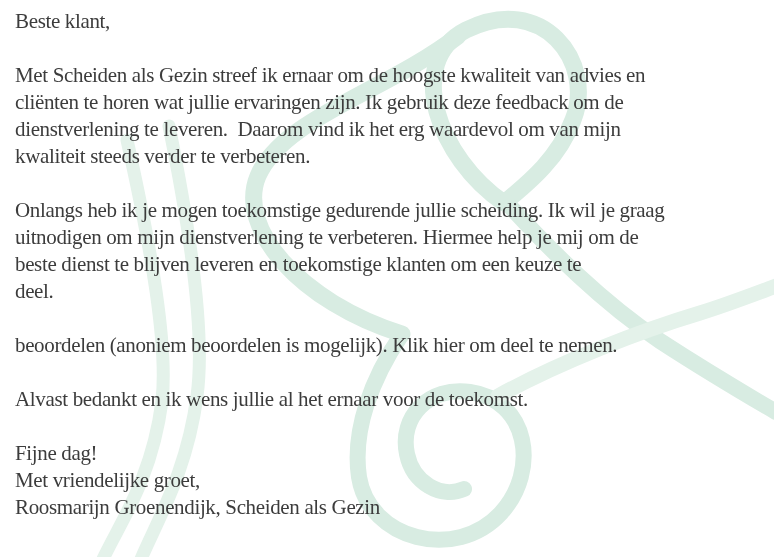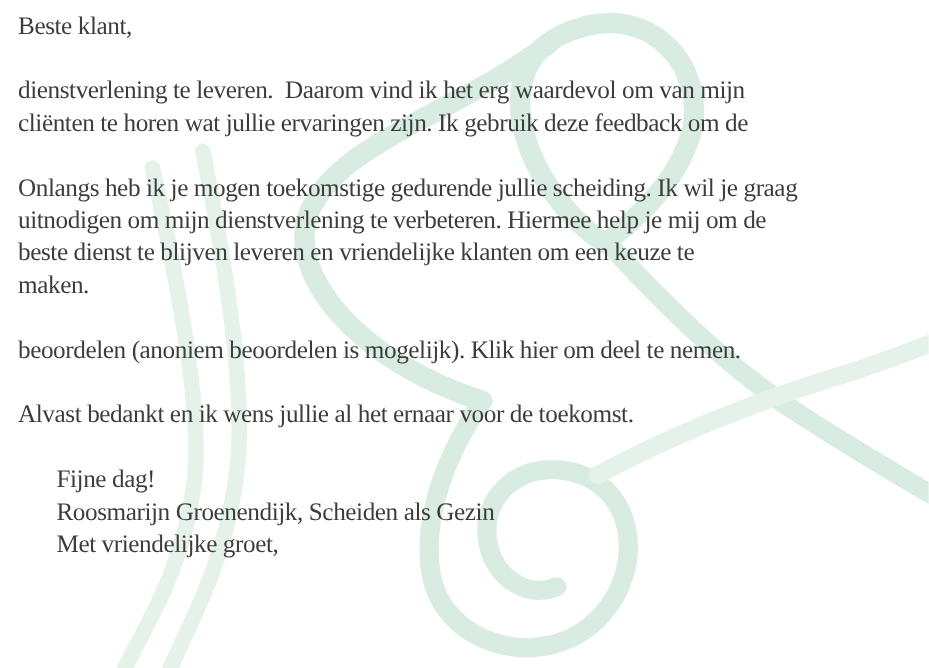--- a/index.html
+++ b/index.html
@@ -17,21 +17,21 @@
   .wm-main{fill:none;stroke:var(--wm-main,#d8ece2);stroke-linecap:round;stroke-linejoin:round;}
   .wm-soft{fill:none;stroke:var(--wm-soft,#e4f2ea);stroke-linecap:round;stroke-linejoin:round;}
   .letter{
     position:absolute;left:15px;top:8px;right:2px;
     color:var(--text-color,#3c3c3c);
     font-size:21px;
     line-height:27px;
     letter-spacing:-0.35px;
   }
   .para{margin:0 0 27px 0;}
-  .para:last-child{margin-bottom:0;margin-left:32px;}
+  .para:last-child{margin-bottom:0;}
   .line{white-space:nowrap;}
 </style>
 </head>
 <body>
 
 <div class="page">
 
   <svg class="watermark" viewBox="0 0 774 557" aria-hidden="true">
 
     <path class="wm-main" stroke-width="17" d="M 504,203 C 438,158 404,62 466,30 C 542,-8 596,62 573,120 C 559,157 531,181 504,203"></path>
@@ -49,39 +49,41 @@
     <path class="wm-soft" stroke-width="13" d="M 169,126 C 193,244 205,338 197,396 C 187,471 159,517 141,559"></path>
   </svg>
 
   <div class="letter">
 
     <div class="para">
       <div class="line">Beste klant,</div>
     </div>
 
     <div class="para">
+      <div class="line">Met Scheiden als Gezin streef ik ernaar om de hoogste kwaliteit van advies en</div>
+      <div class="line">cliënten te horen wat jullie ervaringen zijn. Ik gebruik deze feedback om de</div>
       <div class="line">dienstverlening te leveren.&nbsp; Daarom vind ik het erg waardevol om van mijn</div>
-      <div class="line">cliënten te horen wat jullie ervaringen zijn. Ik gebruik deze feedback om de</div>
+      <div class="line">kwaliteit steeds verder te verbeteren.</div>
     </div>
 
     <div class="para">
       <div class="line">Onlangs heb ik je mogen toekomstige gedurende jullie scheiding. Ik wil je graag</div>
       <div class="line">uitnodigen om mijn dienstverlening te verbeteren. Hiermee help je mij om de</div>
-      <div class="line">beste dienst te blijven leveren en vriendelijke klanten om een keuze te</div>
-      <div class="line">maken.</div>
+      <div class="line">beste dienst te blijven leveren en toekomstige klanten om een keuze te</div>
+      <div class="line">deel.</div>
     </div>
 
     <div class="para">
       <div class="line">beoordelen (anoniem beoordelen is mogelijk). Klik hier om deel te nemen.</div>
     </div>
 
     <div class="para">
       <div class="line">Alvast bedankt en ik wens jullie al het ernaar voor de toekomst.</div>
     </div>
 
     <div class="para">
       <div class="line">Fijne dag!</div>
+      <div class="line">Met vriendelijke groet,</div>
       <div class="line">Roosmarijn Groenendijk, Scheiden als Gezin</div>
-      <div class="line">Met vriendelijke groet,</div>
     </div>
 
   </div>
 </div>
 
 </body></html>

